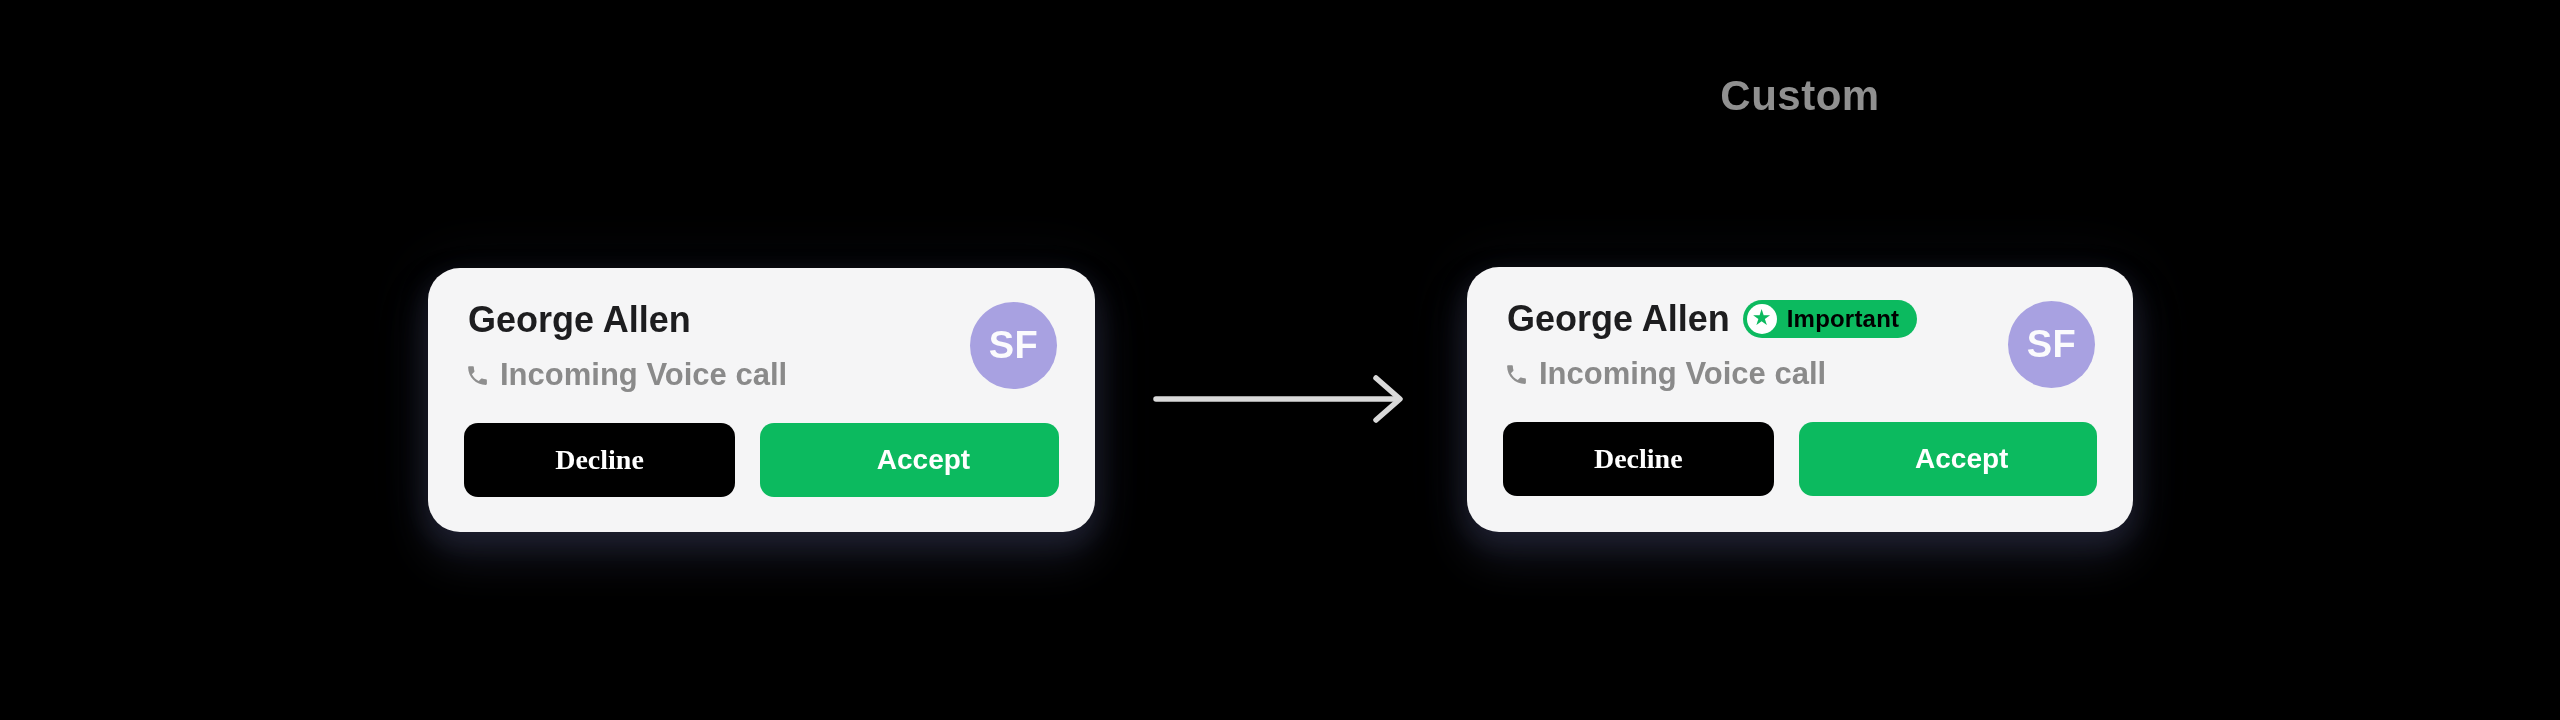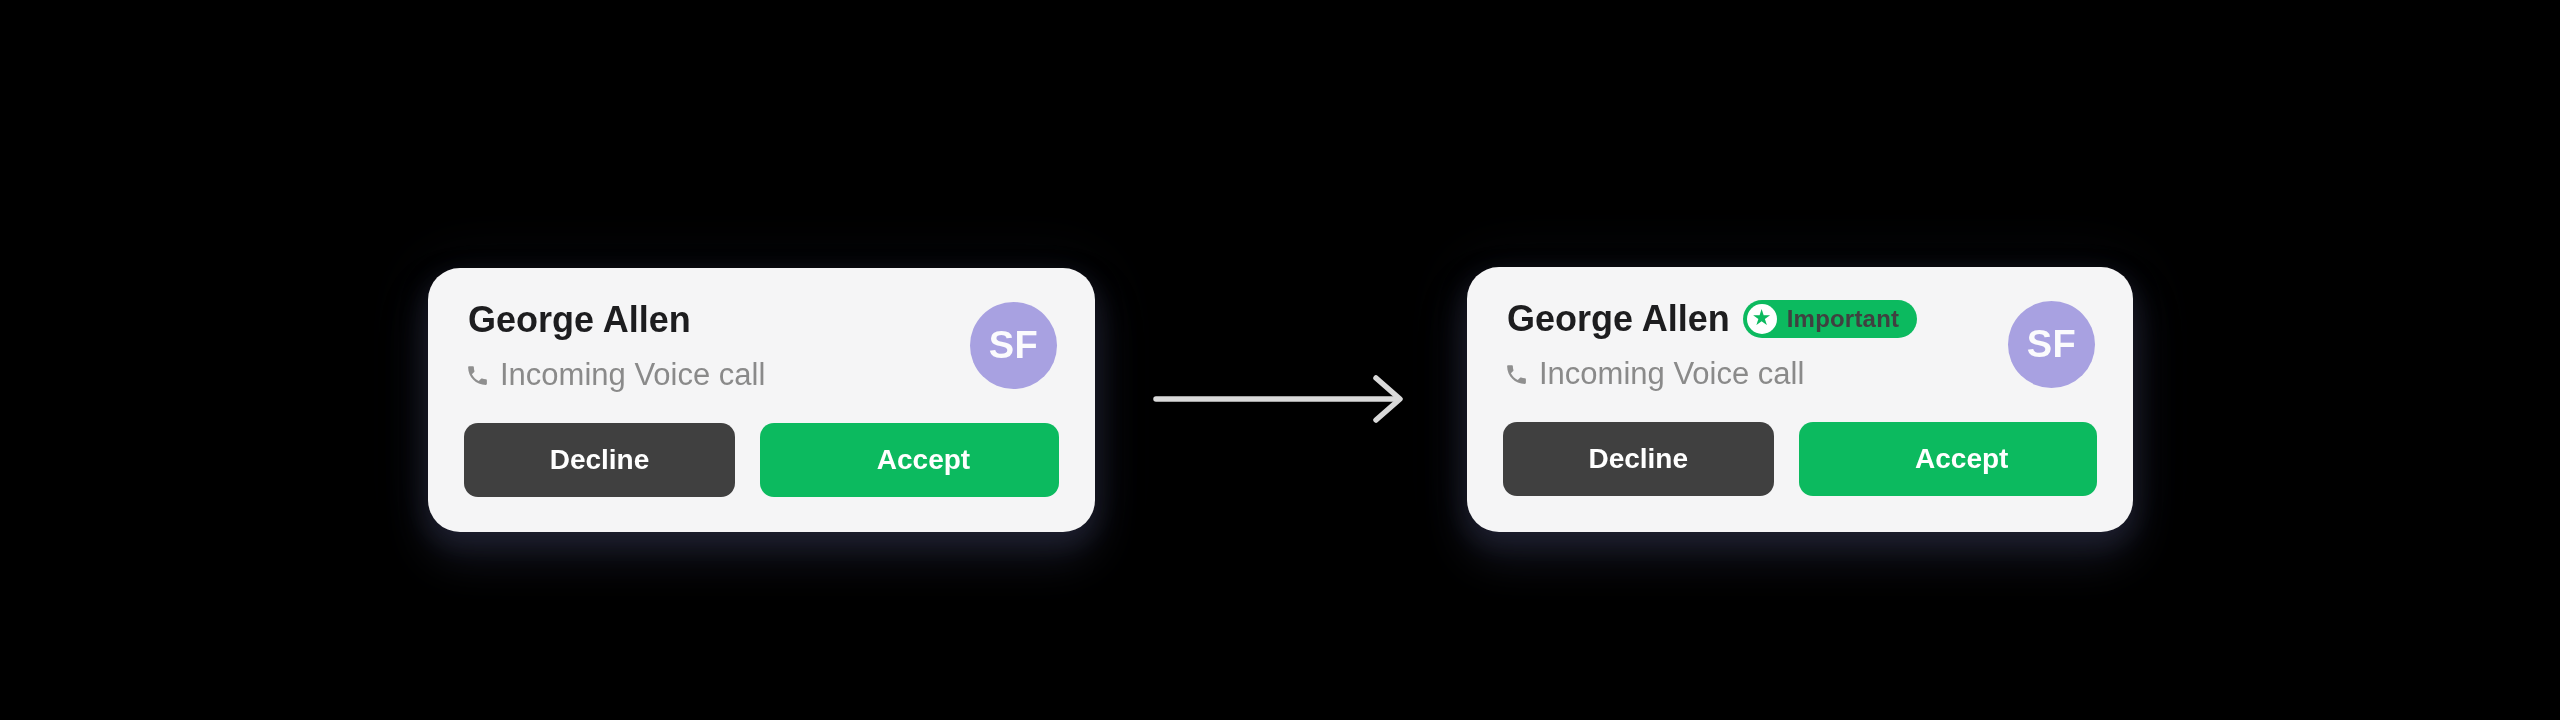--- a/index.html
+++ b/index.html
@@ -82,21 +82,21 @@
   }
   .badge-star {
     color: #0cba5f;
     font-size: 22px;
     line-height: 1;
     transform: translateY(-1px);
   }
   .badge-label {
     font-size: 24px;
     font-weight: 700;
-    color: #404040;
+    color: #000000;
     letter-spacing: 0.2px;
     white-space: nowrap;
   }
 
   .subtitle-row {
     position: absolute;
     left: 37px;
     top: 88px;
     display: flex;
     align-items: center;
@@ -106,21 +106,21 @@
   .phone-icon-wrap {
     width: 25px;
     height: 25px;
     display: flex;
     align-items: center;
     justify-content: center;
   }
   .phone-icon-wrap svg { width: 25px; height: 25px; fill: #8f8f8f; }
   .subtitle-text {
     font-size: 31px;
-    font-weight: 400;
+    font-weight: 700;
     color: #8a8a8a;
     line-height: 38px;
     white-space: nowrap;
   }
 
   .avatar {
     position: absolute;
     right: 38px;
     top: 34px;
     width: 87px;
@@ -154,38 +154,39 @@
     border-radius: 14px;
     display: flex;
     align-items: center;
     justify-content: center;
     font-family: inherit;
     font-size: 28px;
     font-weight: 700;
     color: #ffffff;
     cursor: pointer;
   }
-  .btn-decline { background: #404040; }
+  .btn-decline { background: #000000; font-family: Liberation Serif, serif; }
   .btn-accept  { background: #0cba5f; padding-left: 28px; }
 
   
   .arrow-wrap {
     position: absolute;
     left: 1150px;
     top: 371px;
     width: 258px;
     height: 56px;
   }
   .arrow-wrap svg { width: 100%; height: 100%; }
 </style>
 </head>
 <body>
 
 <div class="stage">
 
+  <div class="section-title custom">Custom</div>
 
   <div class="card default">
     <div class="name-row">
       <div class="caller-name">George Allen</div>
     </div>
 
     <div class="subtitle-row">
       <span class="phone-icon-wrap">
         <svg viewBox="0 0 24 24" aria-hidden="true">
           <path d="M6.62 10.79c1.44 2.83 3.76 5.14 6.59 6.59l2.2-2.2c.27-.27.67-.36 1.02-.24 1.12.37 2.33.57 3.57.57.55 0 1 .45 1 1V20c0 .55-.45 1-1 1-9.39 0-17-7.61-17-17 0-.55.45-1 1-1h3.5c.55 0 1 .45 1 1 0 1.25.2 2.45.57 3.57.11.35.03.74-.25 1.02l-2.2 2.2z"></path>

